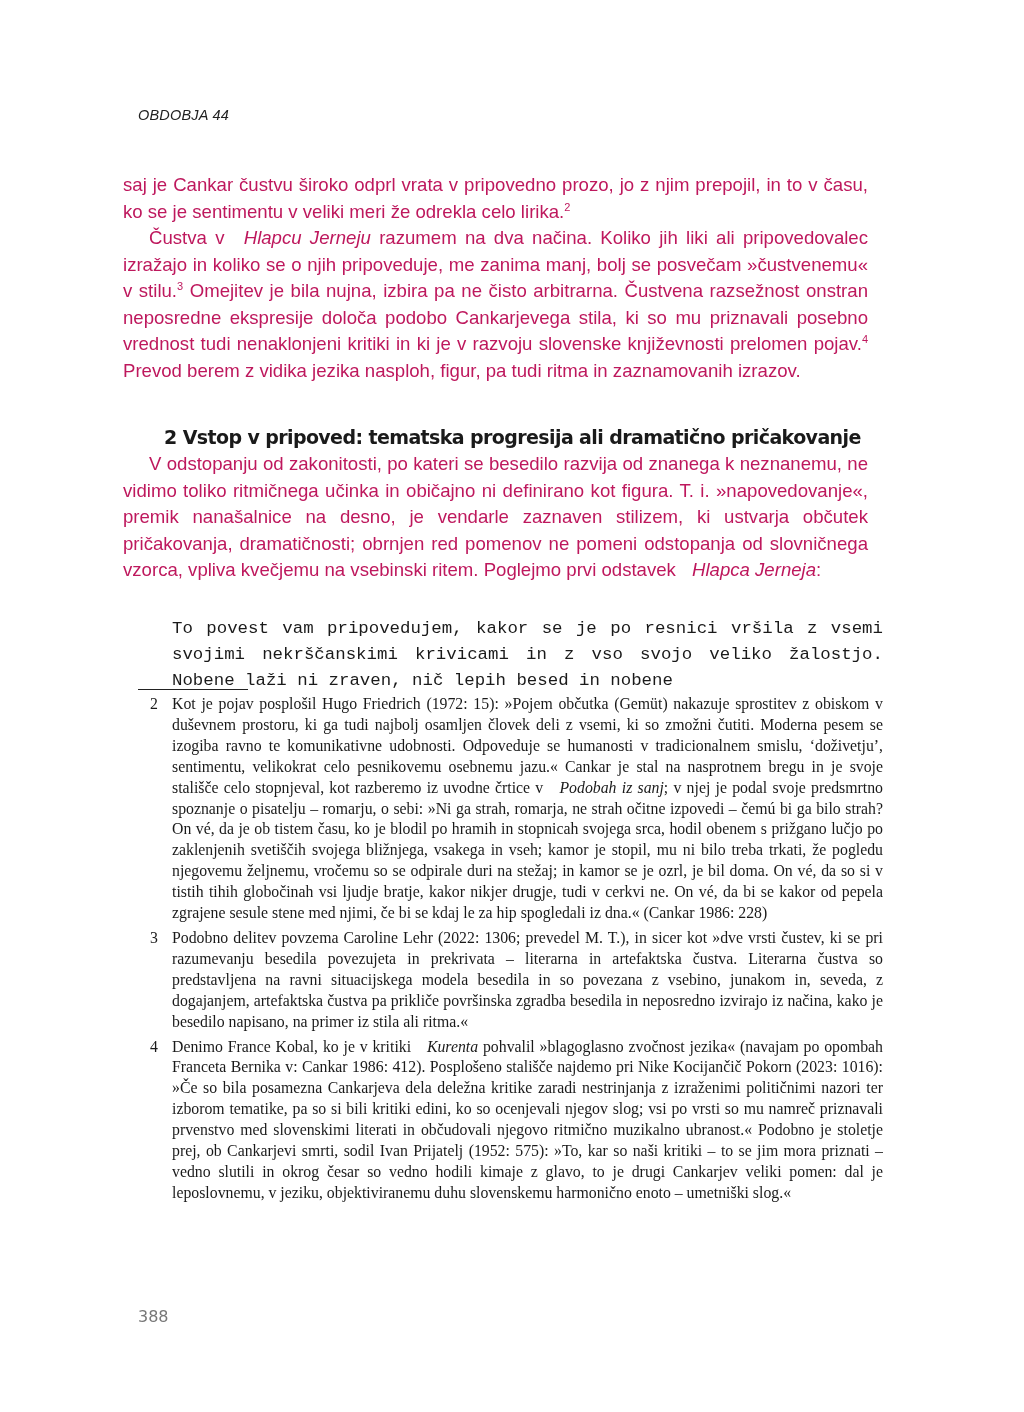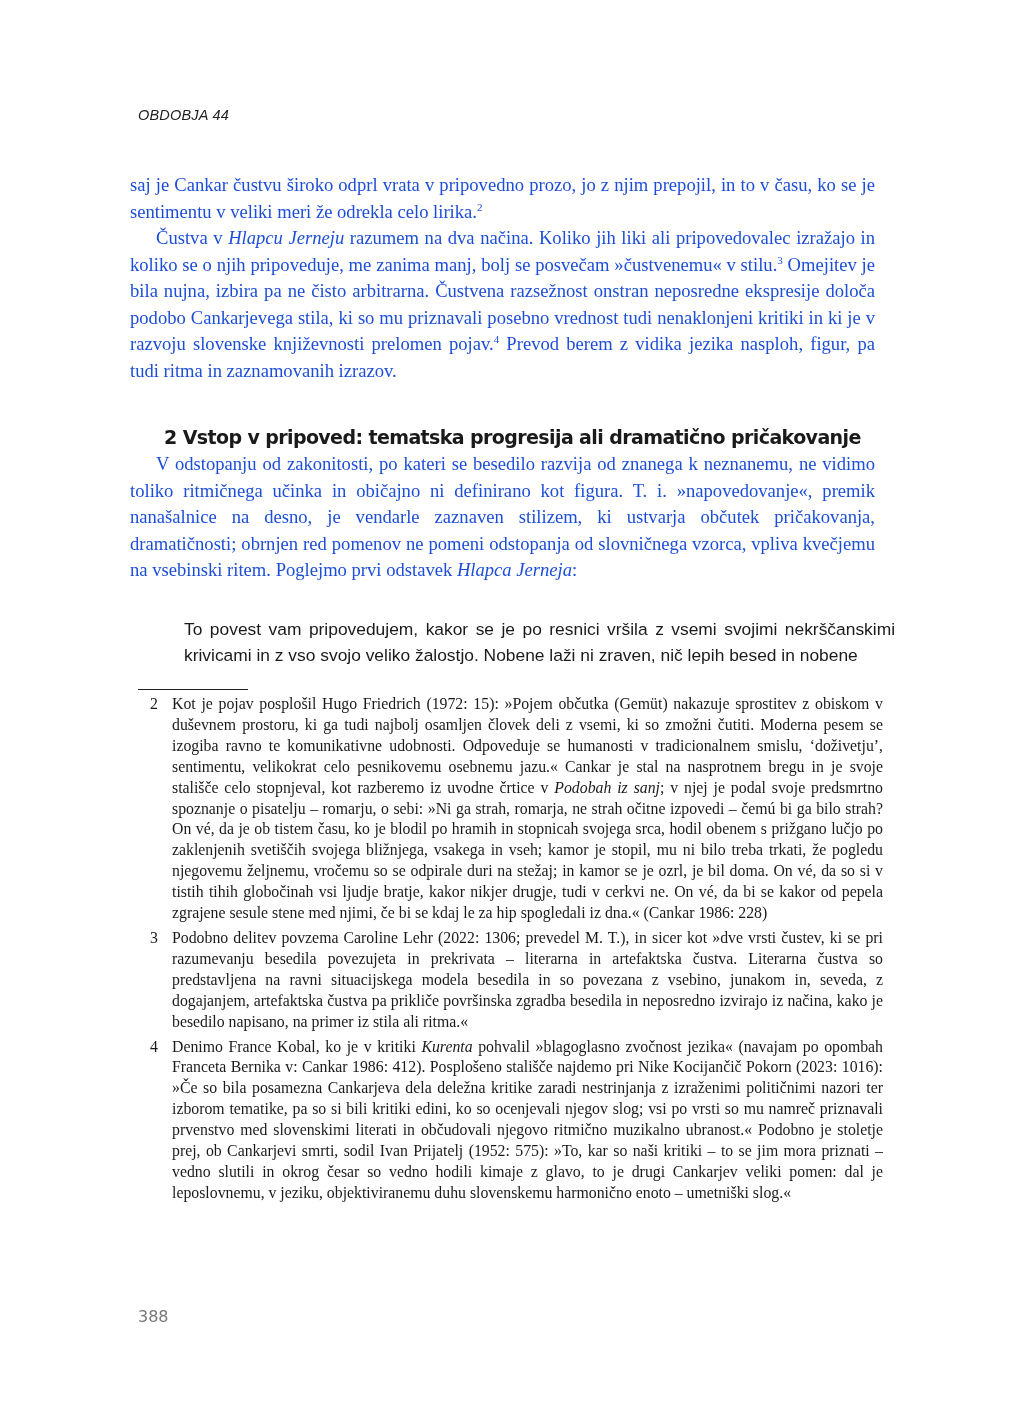--- a/index.html
+++ b/index.html
@@ -2,52 +2,52 @@
 <html><head>
 <meta charset="utf-8">
 <style>
   html, body { margin: 0; padding: 0; background: #ffffff; }
   body { width: 1024px; height: 1412px; position: relative; overflow: hidden; color: #1a1a1a; }
   .running-head {
     position: absolute; left: 138px; top: 107px;
     font-family: "Liberation Sans", sans-serif; font-size: 14.5px; color: #222; letter-spacing: 0.2px; font-style: italic;
   }
   .body-text {
-    position: absolute; left: 130px; width: 745px;
-    font-family: Liberation Serif, serif; font-size: 18.6px; line-height: 26.5px;
-    text-align: justify; color: #1d4ed8;
+    position: absolute; left: 123px; width: 745px;
+    font-family: Liberation Sans, sans-serif; font-size: 18.6px; line-height: 26.5px;
+    text-align: justify; color: #be185d;
   }
   .body-text p { margin: 0; }
   .indent { text-indent: 26px; }
   sup { font-size: 11px; line-height: 0; vertical-align: super; }
   .heading {
     position: absolute; left: 164px; top: 426px;
     font-family: "DejaVu Sans", sans-serif; font-weight: bold; font-size: 19px;
     letter-spacing: -0.6px; color: #1a1a1a; white-space: nowrap;
   }
   .quote {
     position: absolute; left: 172px; width: 711px; top: 616px;
-    font-family: Liberation Sans, sans-serif; font-size: 17.4px; line-height: 26px;
-    text-align: justify; color: #1a1a1a; margin-left: 12px;
+    font-family: Liberation Mono, monospace; font-size: 17.4px; line-height: 26px;
+    text-align: justify; color: #1a1a1a;
   }
   .quote p { margin: 0; }
   .fn-rule { position: absolute; left: 138px; top: 689px; width: 110px; height: 1px; background: #222; }
   .footnotes {
     position: absolute; left: 138px; width: 745px; top: 694px;
     font-family: "Liberation Serif", serif; font-size: 15.8px; line-height: 20.9px;
     color: #1a1a1a;
   }
   .fn { display: flex; margin-bottom: 4px; }
   .fn-num { width: 34px; flex: 0 0 34px; padding-left: 12px; box-sizing: border-box; }
   .fn-text { flex: 1; text-align: justify; }
   .page-num {
     position: absolute; left: 138px; top: 1284px;
     font-family: "DejaVu Sans", sans-serif; font-size: 16px; color: #777; margin-top: 23px;
   }
-  i { font-style: italic; }
+  i { font-style: italic; margin-left: 11px; }
 </style>
 </head>
 <body>
 
 <div class="running-head">OBDOBJA 44</div>
 
 <div class="body-text" style="top:172px;">
   <p><span>saj je Cankar čustvu široko odprl vrata v pripovedno prozo, jo z njim prepojil, in to v času, ko se je sentimentu v veliki meri že odrekla celo lirika.</span><sup>2</sup></p>
   <p class="indent"><span>Čustva v </span><i>Hlapcu Jerneju</i><span> razumem na dva načina. Koliko jih liki ali pripovedovalec izražajo in koliko se o njih pripoveduje, me zanima manj, bolj se posvečam »čustvenemu« v stilu.</span><sup>3</sup><span> Omejitev je bila nujna, izbira pa ne čisto arbitrarna. Čustvena razsežnost onstran neposredne ekspresije določa podobo Cankarjevega stila, ki so mu priznavali posebno vrednost tudi nenaklonjeni kritiki in ki je v razvoju slovenske književnosti prelomen pojav.</span><sup>4</sup><span> Prevod berem z vidika jezika nasploh, figur, pa tudi ritma in zaznamovanih izrazov.</span></p>
 </div>

